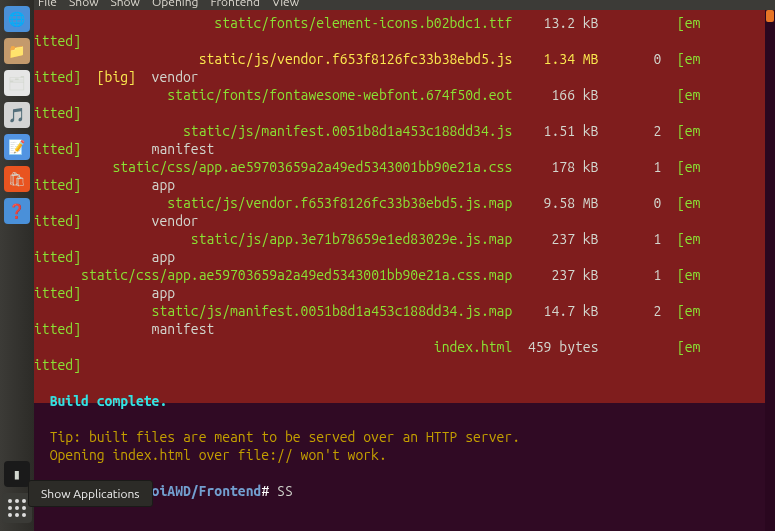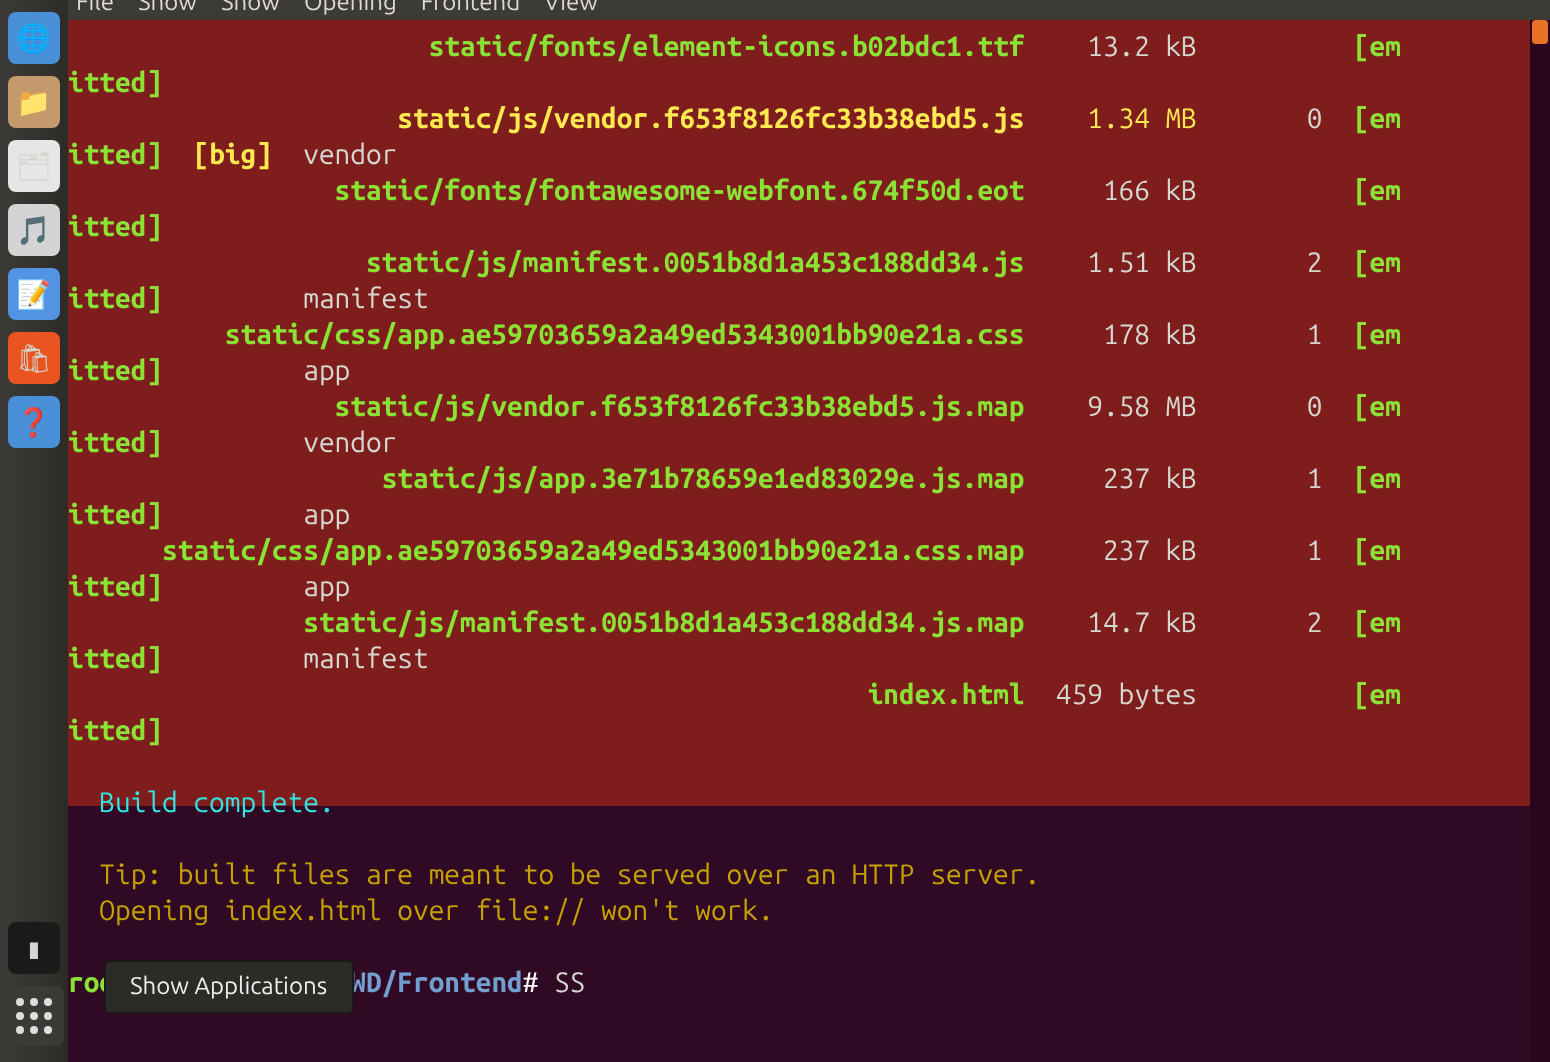--- a/index.html
+++ b/index.html
@@ -76,28 +76,28 @@
     .menubar span { padding-top: 0; }
     .term-content {
       padding: 4px 2px 0 0;
       white-space: pre;
       line-height: 18px;
       letter-spacing: 0;
     }
     .row { display: block; white-space: pre; }
     .green { color: #8ae234; font-weight: bold; }
     .yellow { color: #fce94f; font-weight: normal; }
-    .cyan { color: #34e2e2; }
+    .cyan { color: #34e2e2; font-weight: bold; }
     .white { color: #ffffff; }
-    .bold { font-weight: bold; }
+    .bold { font-weight: normal; }
     .prompt-user { color: #8ae234; font-weight: bold; }
     .prompt-path { color: #729fcf; font-weight: bold; }
     .tooltip {
       position: absolute;
-      left: 52px;
+      left: 28px;
       bottom: 24px;
       background: #2c2b27;
       color: #eee;
       font-family: Ubuntu, sans-serif;
       font-size: 12px;
       padding: 6px 12px;
       border-radius: 3px;
       border: 1px solid #1a1a18;
     }
     .scrollbar {

